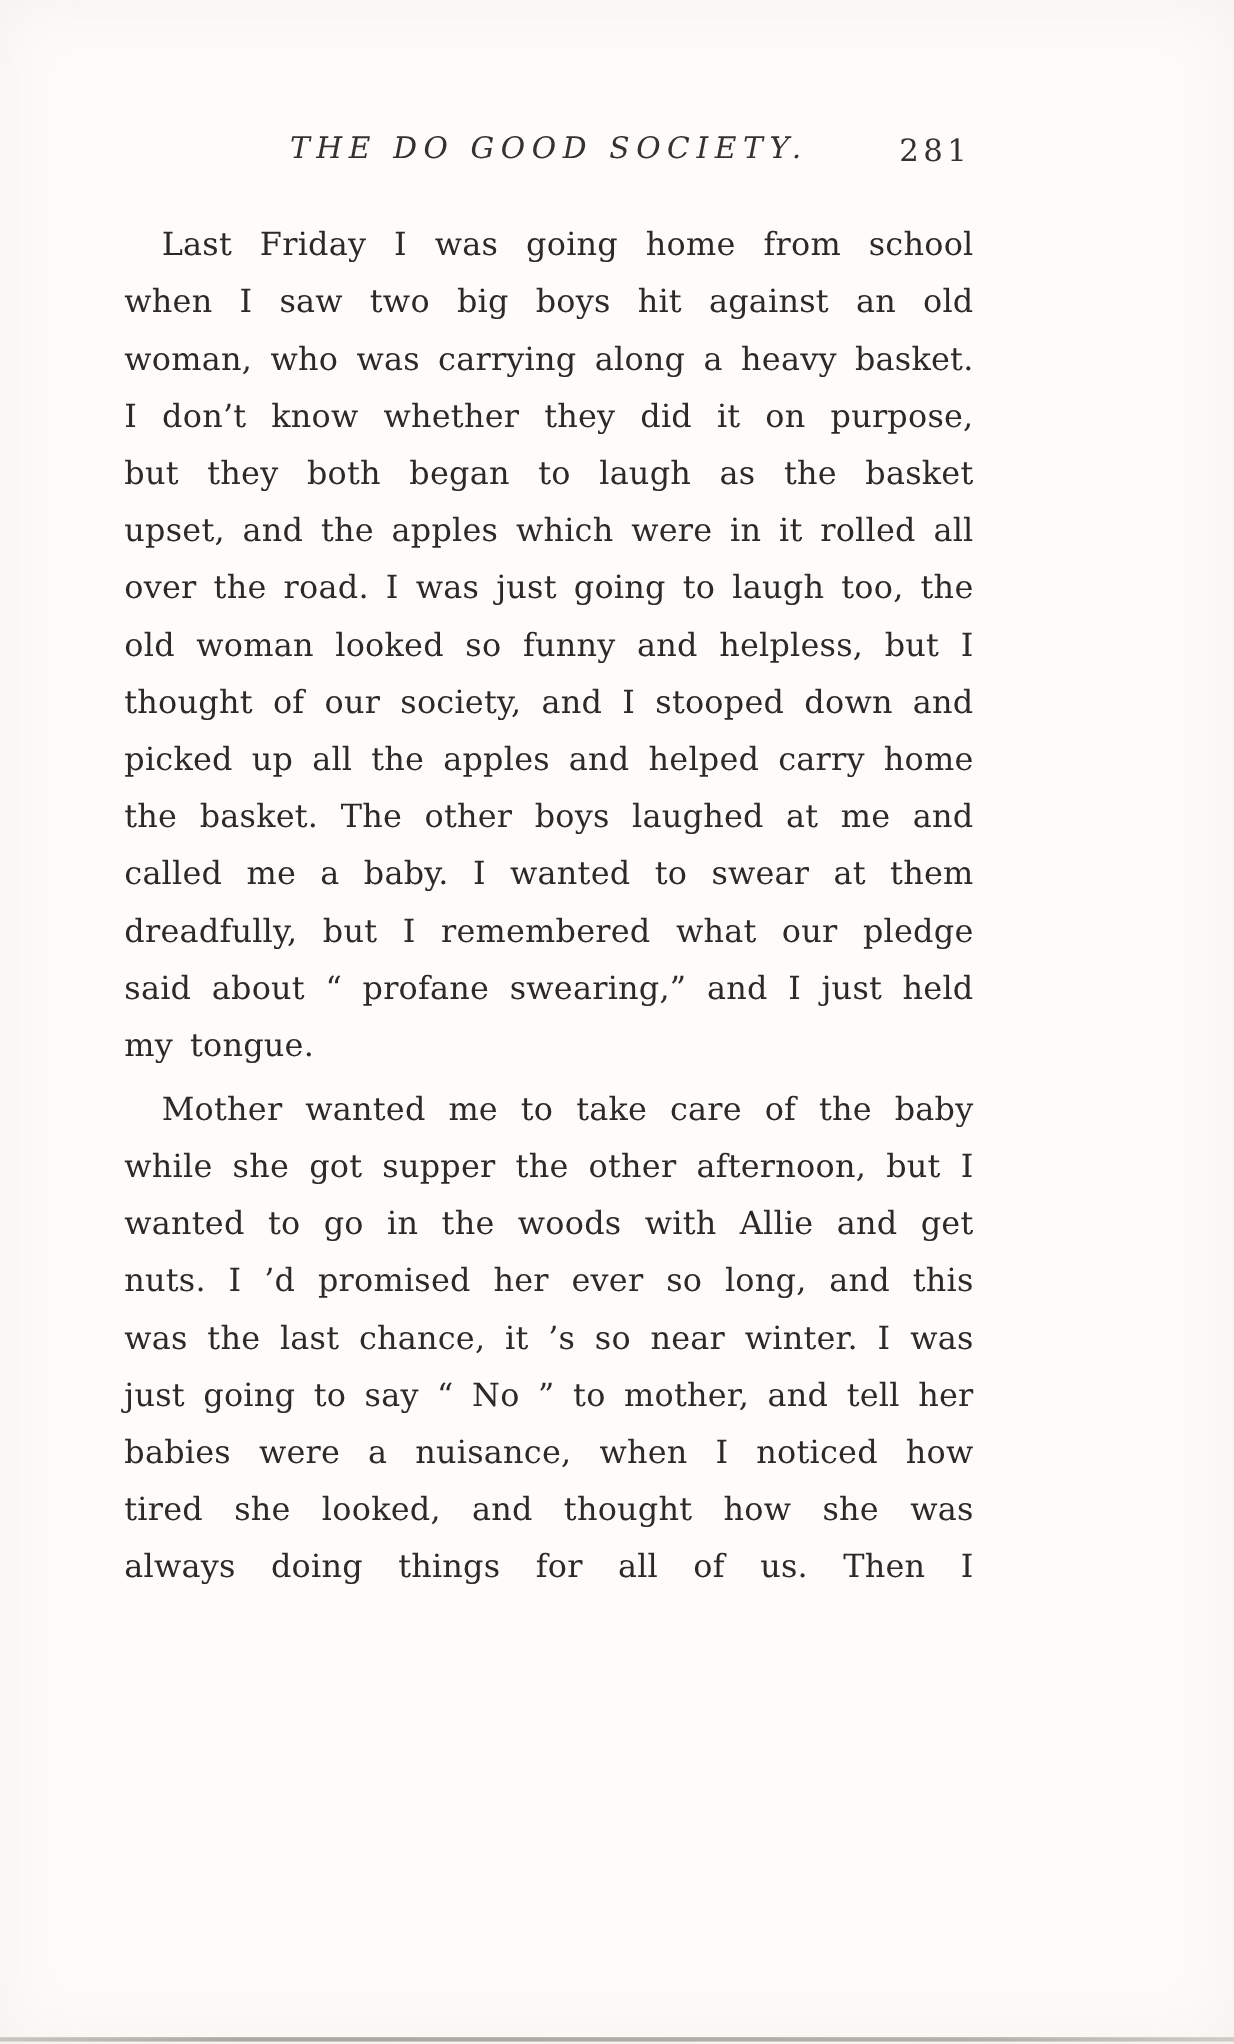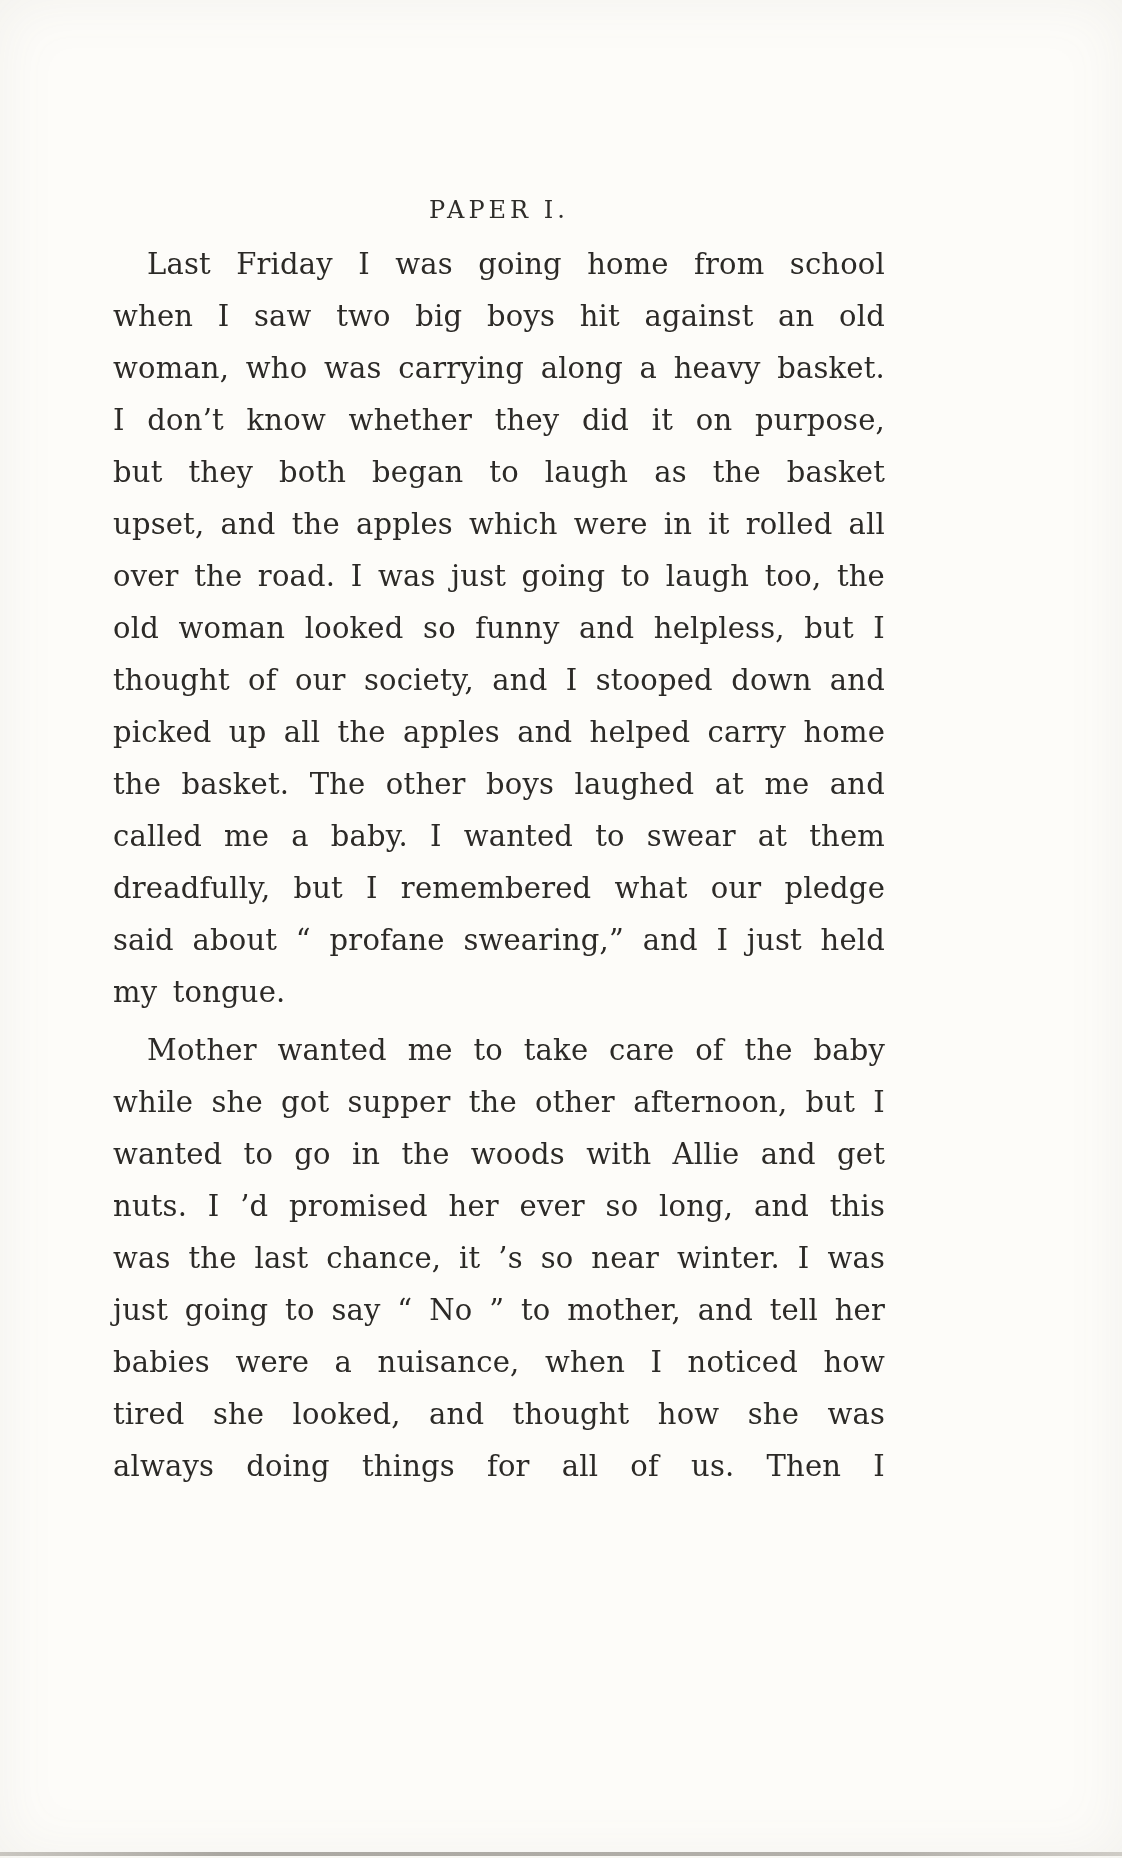--- a/index.html
+++ b/index.html
@@ -80,25 +80,28 @@
     bottom: 2px;
     height: 4px;
     background: linear-gradient(to right, #c9c6c0, #aaa7a1 20%, #b4b1ab 80%, #cfccc6);
   }
 </style>
 </head>
 <body>
 
 <div class="page">
 
+  <div class="header">
+    <span class="running-title">THE DO GOOD SOCIETY.</span>
+    <span class="page-number">281</span>
+  </div>
 
   <div class="content">
 
     <div class="section">
-      <h2 class="section-heading">PAPER I.</h2>
       <p class="body-text">Last Friday I was going home from school when I saw two big boys hit against an old woman, who was carrying along a heavy basket. I don’t know whether they did it on purpose, but they both began to laugh as the basket upset, and the apples which were in it rolled all over the road. I was just going to laugh too, the old woman looked so funny and helpless, but I thought of our society, and I stooped down and picked up all the apples and helped carry home the basket. The other boys laughed at me and called me a baby. I wanted to swear at them dreadfully, but I remembered what our pledge said about “ profane swearing,” and I just held my tongue.</p>
     </div>
 
     <div class="section">
       <p class="body-text justify-last">Mother wanted me to take care of the baby while she got supper the other afternoon, but I wanted to go in the woods with Allie and get nuts. I ’d promised her ever so long, and this was the last chance, it ’s so near winter. I was just going to say “ No ” to mother, and tell her babies were a nuisance, when I noticed how tired she looked, and thought how she was always doing things for all of us. Then I</p>
     </div>
 
   </div>
 
   <div class="scan-edge"></div>

